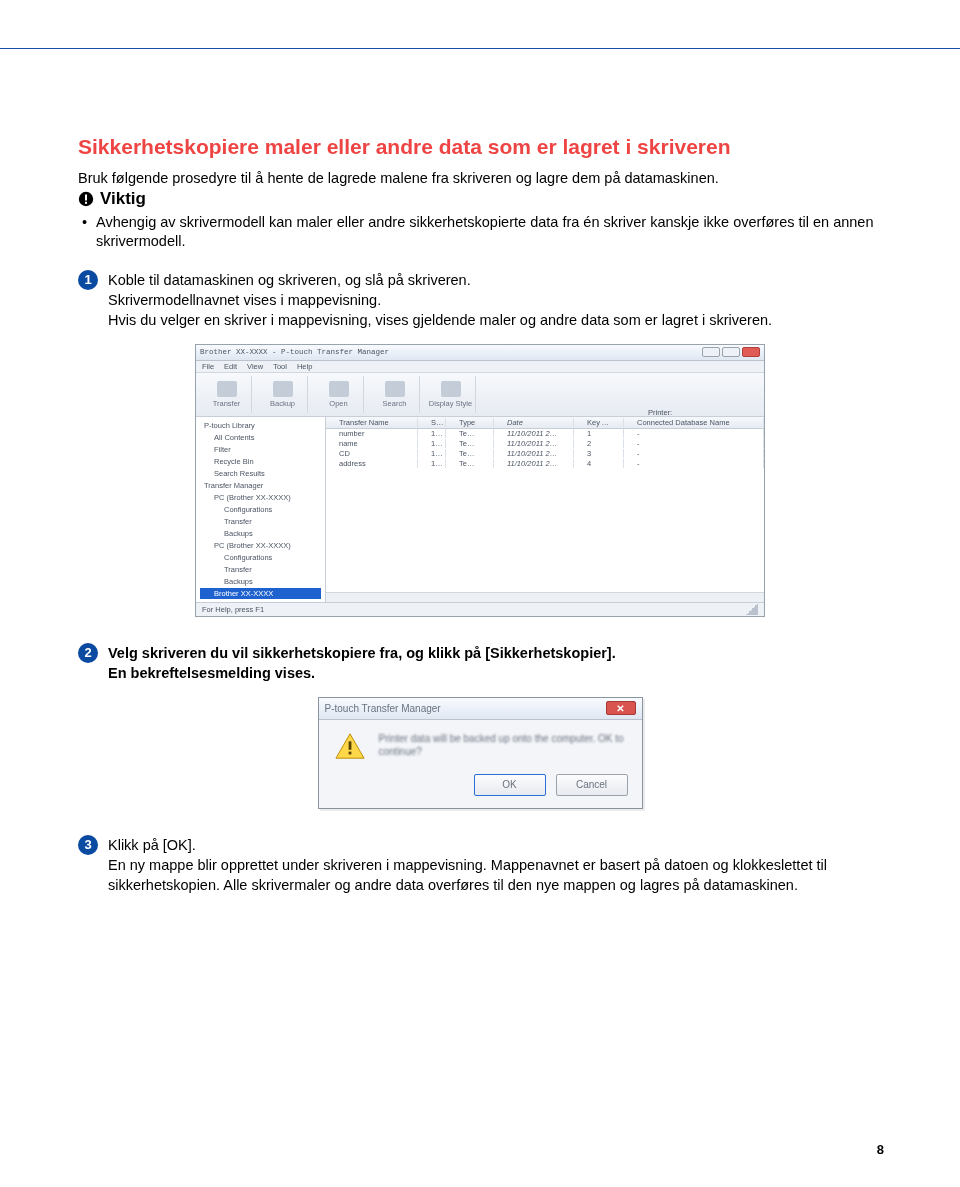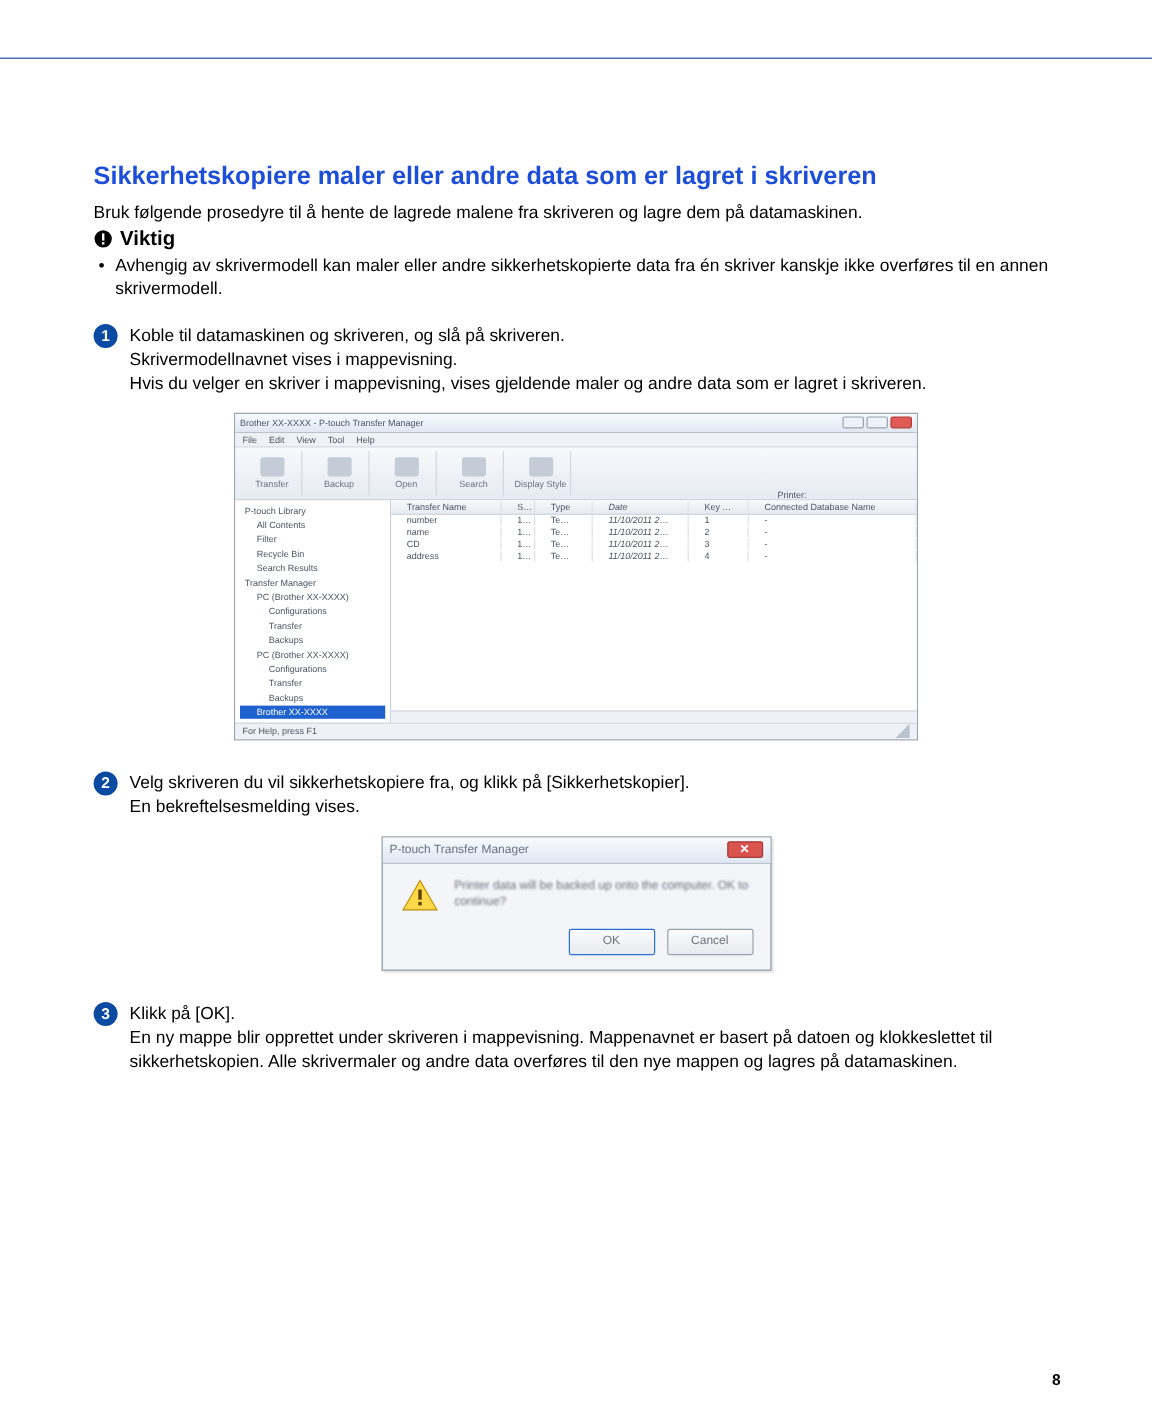--- a/index.html
+++ b/index.html
@@ -14,21 +14,21 @@
   .top-rule {
     position: absolute;
     top: 48px;
     left: 0; right: 0;
     border-top: 1.5px solid #1a4ea8;
   }
   .content {
     padding: 135px 78px 0 78px;
   }
   h1.section-heading {
-    color: #1d4ed8;
+    color: #ef4444;
     font-size: 21px;
     font-weight: bold;
     margin-bottom: 10px;
   }
   p.intro {
     font-size: 14.5px;
     line-height: 1.35;
   }
   .viktig-block {
     margin-bottom: 18px;
@@ -93,20 +93,21 @@
     color: #4b5563;
   }
   .app-titlebar {
     height: 16px;
     background: linear-gradient(#f8fbff,#dfe7f2);
     border-bottom: 1px solid #b9c2cd;
     display: flex;
     align-items: center;
     padding: 0 4px;
     gap: 16px;
+    font-family: Liberation Mono, monospace;
   }
   .app-titlebar .win-btns { margin-left: auto; display: flex; gap: 2px; }
   .win-btn { width: 18px; height: 10px; border: 1px solid #9aa2ac; background: #eef2f8; border-radius: 2px; }
   .win-btn.close { background: #e05b55; border-color: #b23e3a; }
   .app-menubar {
     height: 12px;
     background: #eef1f5;
     display: flex;
     gap: 10px;
     padding: 0 6px;
@@ -400,21 +401,21 @@
       </div>
     </div>
     <div class="app-status">
       <span>For Help, press F1</span>
       <div class="grip"></div>
     </div>
   </div>
 
   <div class="step">
     <div class="num">2</div>
-    <div class="body" style="white-space: pre-line;">Velg skriveren du vil sikkerhetskopiere fra, og klikk på [Sikkerhetskopier].
+    <div class="body" style="white-space: pre-line; font-weight: bold;">Velg skriveren du vil sikkerhetskopiere fra, og klikk på [Sikkerhetskopier].
 En bekreftelsesmelding vises.</div>
   </div>
 
   <div class="dialog">
     <div class="dlg-title">
       <span>P-touch Transfer Manager</span>
       <div class="dlg-close">✕</div>
     </div>
     <div class="dlg-body">
       <div class="warn-icon">

